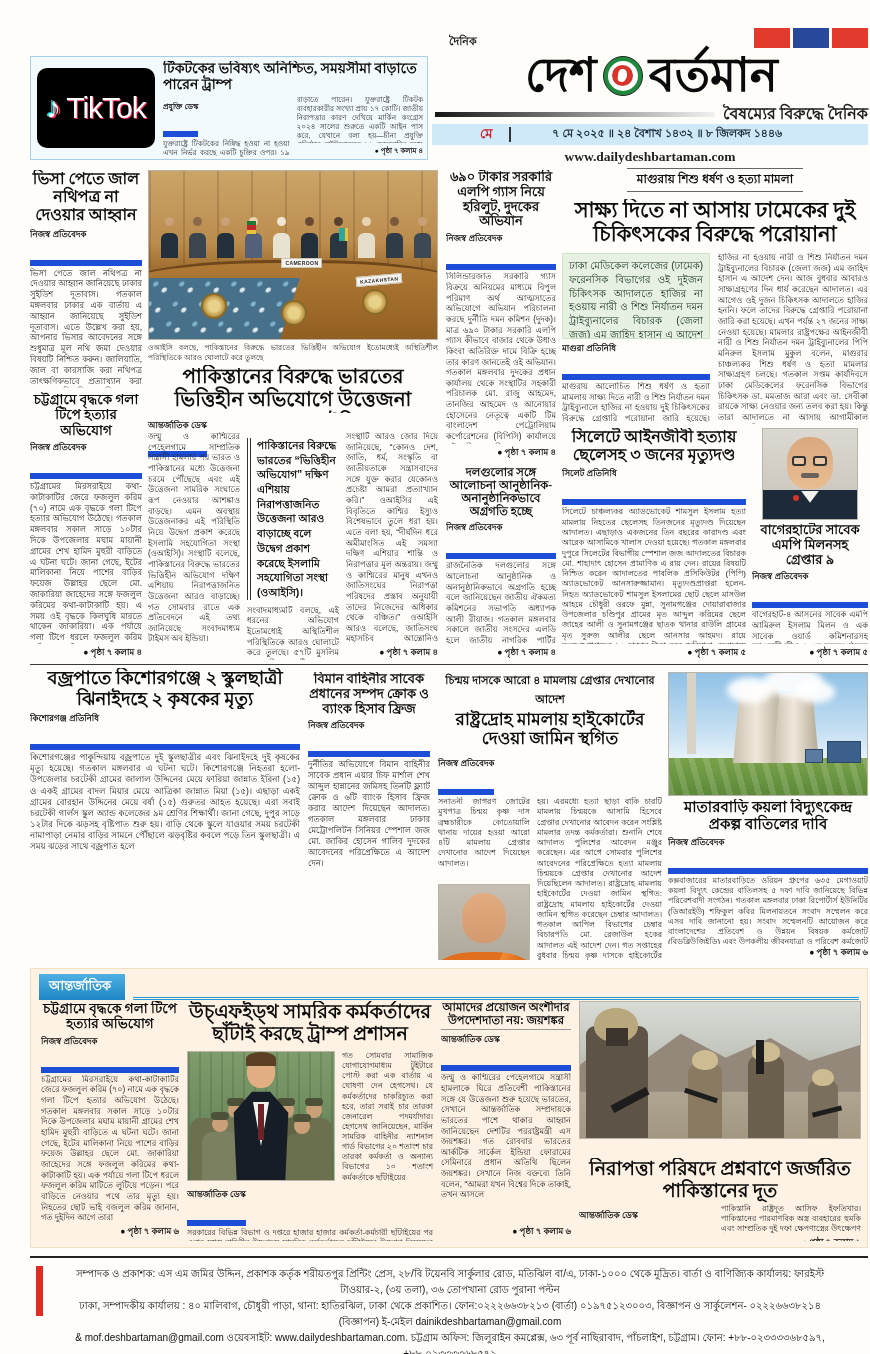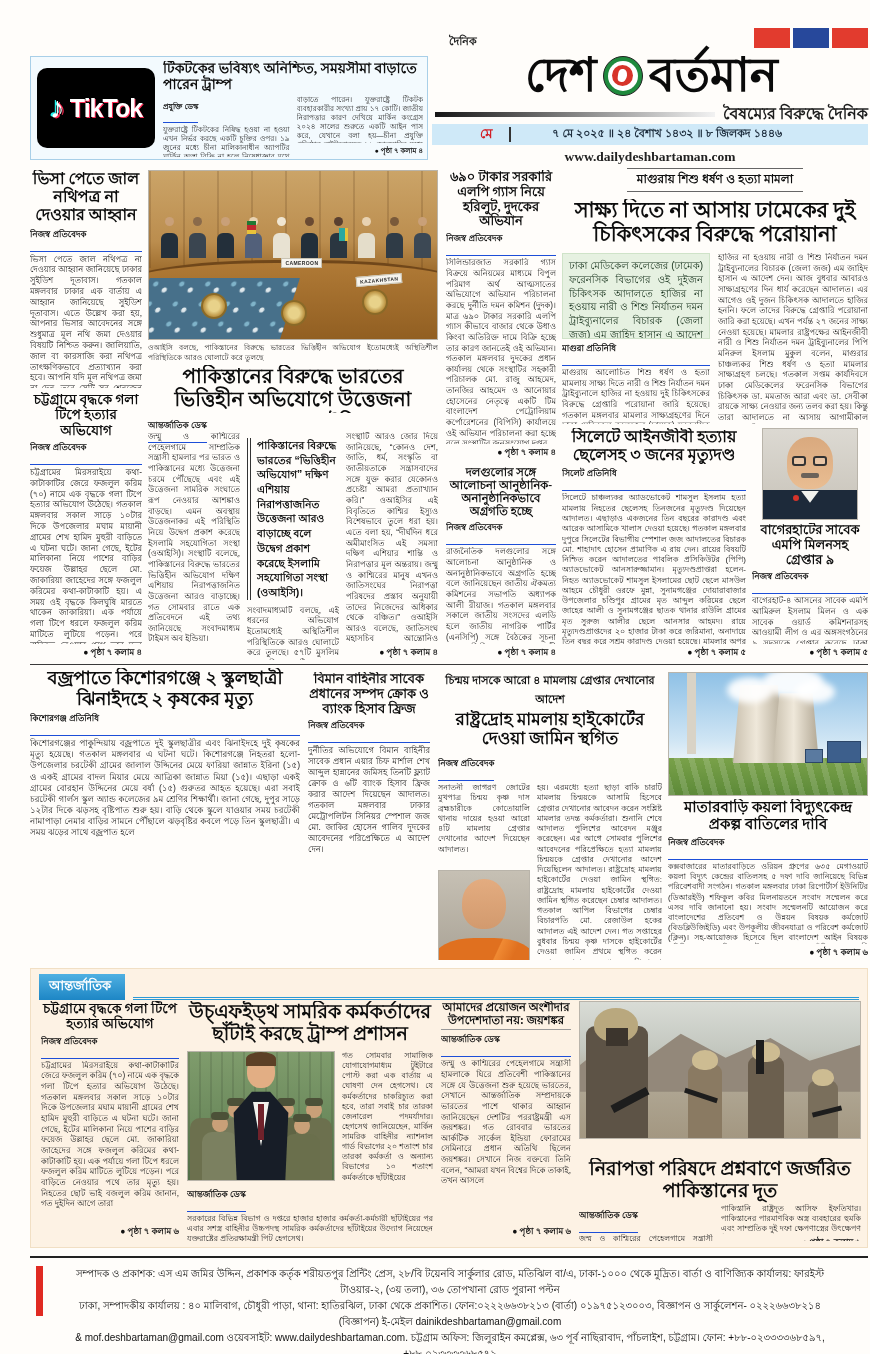--- a/index.html
+++ b/index.html
@@ -1,21 +1,21 @@
 <!DOCTYPE html>
 <html><head>
 <meta charset="utf-8">
 <style>
   *{margin:0;padding:0;box-sizing:border-box}
   html,body{background:#ffffff}
   body{font-family:"Liberation Sans",sans-serif;color:#1c1c1c}
   .page{position:relative;width:870px;height:1354px;background:#fffdfa;overflow:hidden;margin:0 auto}
   .abs{position:absolute}
   .hl{font-family:"Liberation Serif",serif;font-weight:bold;color:#0d0d0d;line-height:1.14;text-align:center;overflow:hidden}
-  .by{font-weight:bold;font-size:8.5px;color:#111;border-bottom:1px solid #1d4ed8;display:inline-block;padding-bottom:9px;margin:3px 0 2px 0}
+  .by{font-weight:bold;font-size:8.5px;color:#111;border-bottom:6px solid #1d4ed8;display:inline-block;padding-bottom:18px;margin:3px 0 2px 0}
   .bt{font-size:9px;line-height:1.3;text-align:justify;color:#222;overflow:hidden}
   .ref{font-weight:bold;font-size:8.5px;text-align:right;margin-top:2px;color:#111}
   .art{display:flex;flex-direction:column;overflow:hidden}
   .art .bt{flex:1}
   .cols{display:flex;gap:7px;overflow:hidden}
   .cols>div{flex:1;display:flex;flex-direction:column;overflow:hidden}
   .kicker{font-weight:bold;text-align:center;color:#0d0d0d;overflow:hidden}
   .pullquote{font-weight:bold;font-size:10.5px;line-height:1.4;border-left:4px double #333;padding-left:6px;margin:6px 0;color:#0d0d0d}
   .leadbox{background:#e6f1e1;border:1px solid #cfe3c8;padding:5px 6px;font-size:10px;line-height:1.38;color:#15301a;text-align:justify;overflow:hidden}
   .rule{background:#3a3a3a}
@@ -28,21 +28,21 @@
   .flag-logo .w{width:30px;height:30px;border-radius:50%;background:#fff;display:flex;align-items:center;justify-content:center}
   .flag-logo .r{width:21px;height:21px;border-radius:50%;background:#d7342a;position:relative}
   .flag-logo .map{position:absolute;left:6px;top:4px;width:9px;height:13px;background:#fff;border-radius:45% 55% 60% 40%;transform:rotate(8deg)}
   .tagline-row{display:flex;align-items:center;gap:8px;justify-content:center}
   .grad-bar{height:5px;flex:1;background:linear-gradient(to right,#161616,#f2f2f2)}
   .datebar{background:#cfe9f8;display:flex;align-items:center;font-weight:bold}
   
   .strip{border:1px solid #a8cfe8;background:#f3fafe}
   .tiktok{background:#000;border-radius:10px;display:flex;align-items:center;justify-content:center;gap:5px}
   .tiktok .note{font-size:30px;color:#fff;text-shadow:2px 1px 0 #fe2c55,-2px -1px 0 #25f4ee;line-height:1}
-  .tiktok .word{color:#fff;font-weight:bold;font-size:25px;letter-spacing:-1px;text-shadow:1px 1px 0 #fe2c55}
+  .tiktok .word{color:#fff;font-weight:normal;font-size:30px;letter-spacing:-1px;text-shadow:1px 1px 0 #fe2c55}
   
   .intl-band{background:#fdf2e4;border:1px solid #f1dfc4}
   .intl-head{display:flex;align-items:flex-end;gap:8px}
   .intl-chip{background:linear-gradient(#4fb0e2,#1d86c5);color:#fff;font-weight:bold;font-size:13px;padding:2px 14px 3px 10px}
   .intl-line{flex:1;border-top:3px double #2b99d6;height:0}
   
   .ph{position:relative;overflow:hidden;border:1px solid #b9b4aa}
   .ph *{position:absolute}
   .oicph{background:linear-gradient(180deg,#cba468 0%,#bb8d4e 42%,#a06f30 58%,#8a5a26 100%)}
   .oicph .panels{left:0;top:0;right:0;height:58%;background:repeating-linear-gradient(90deg,rgba(60,30,5,.16) 0 2px,transparent 2px 34px)}

